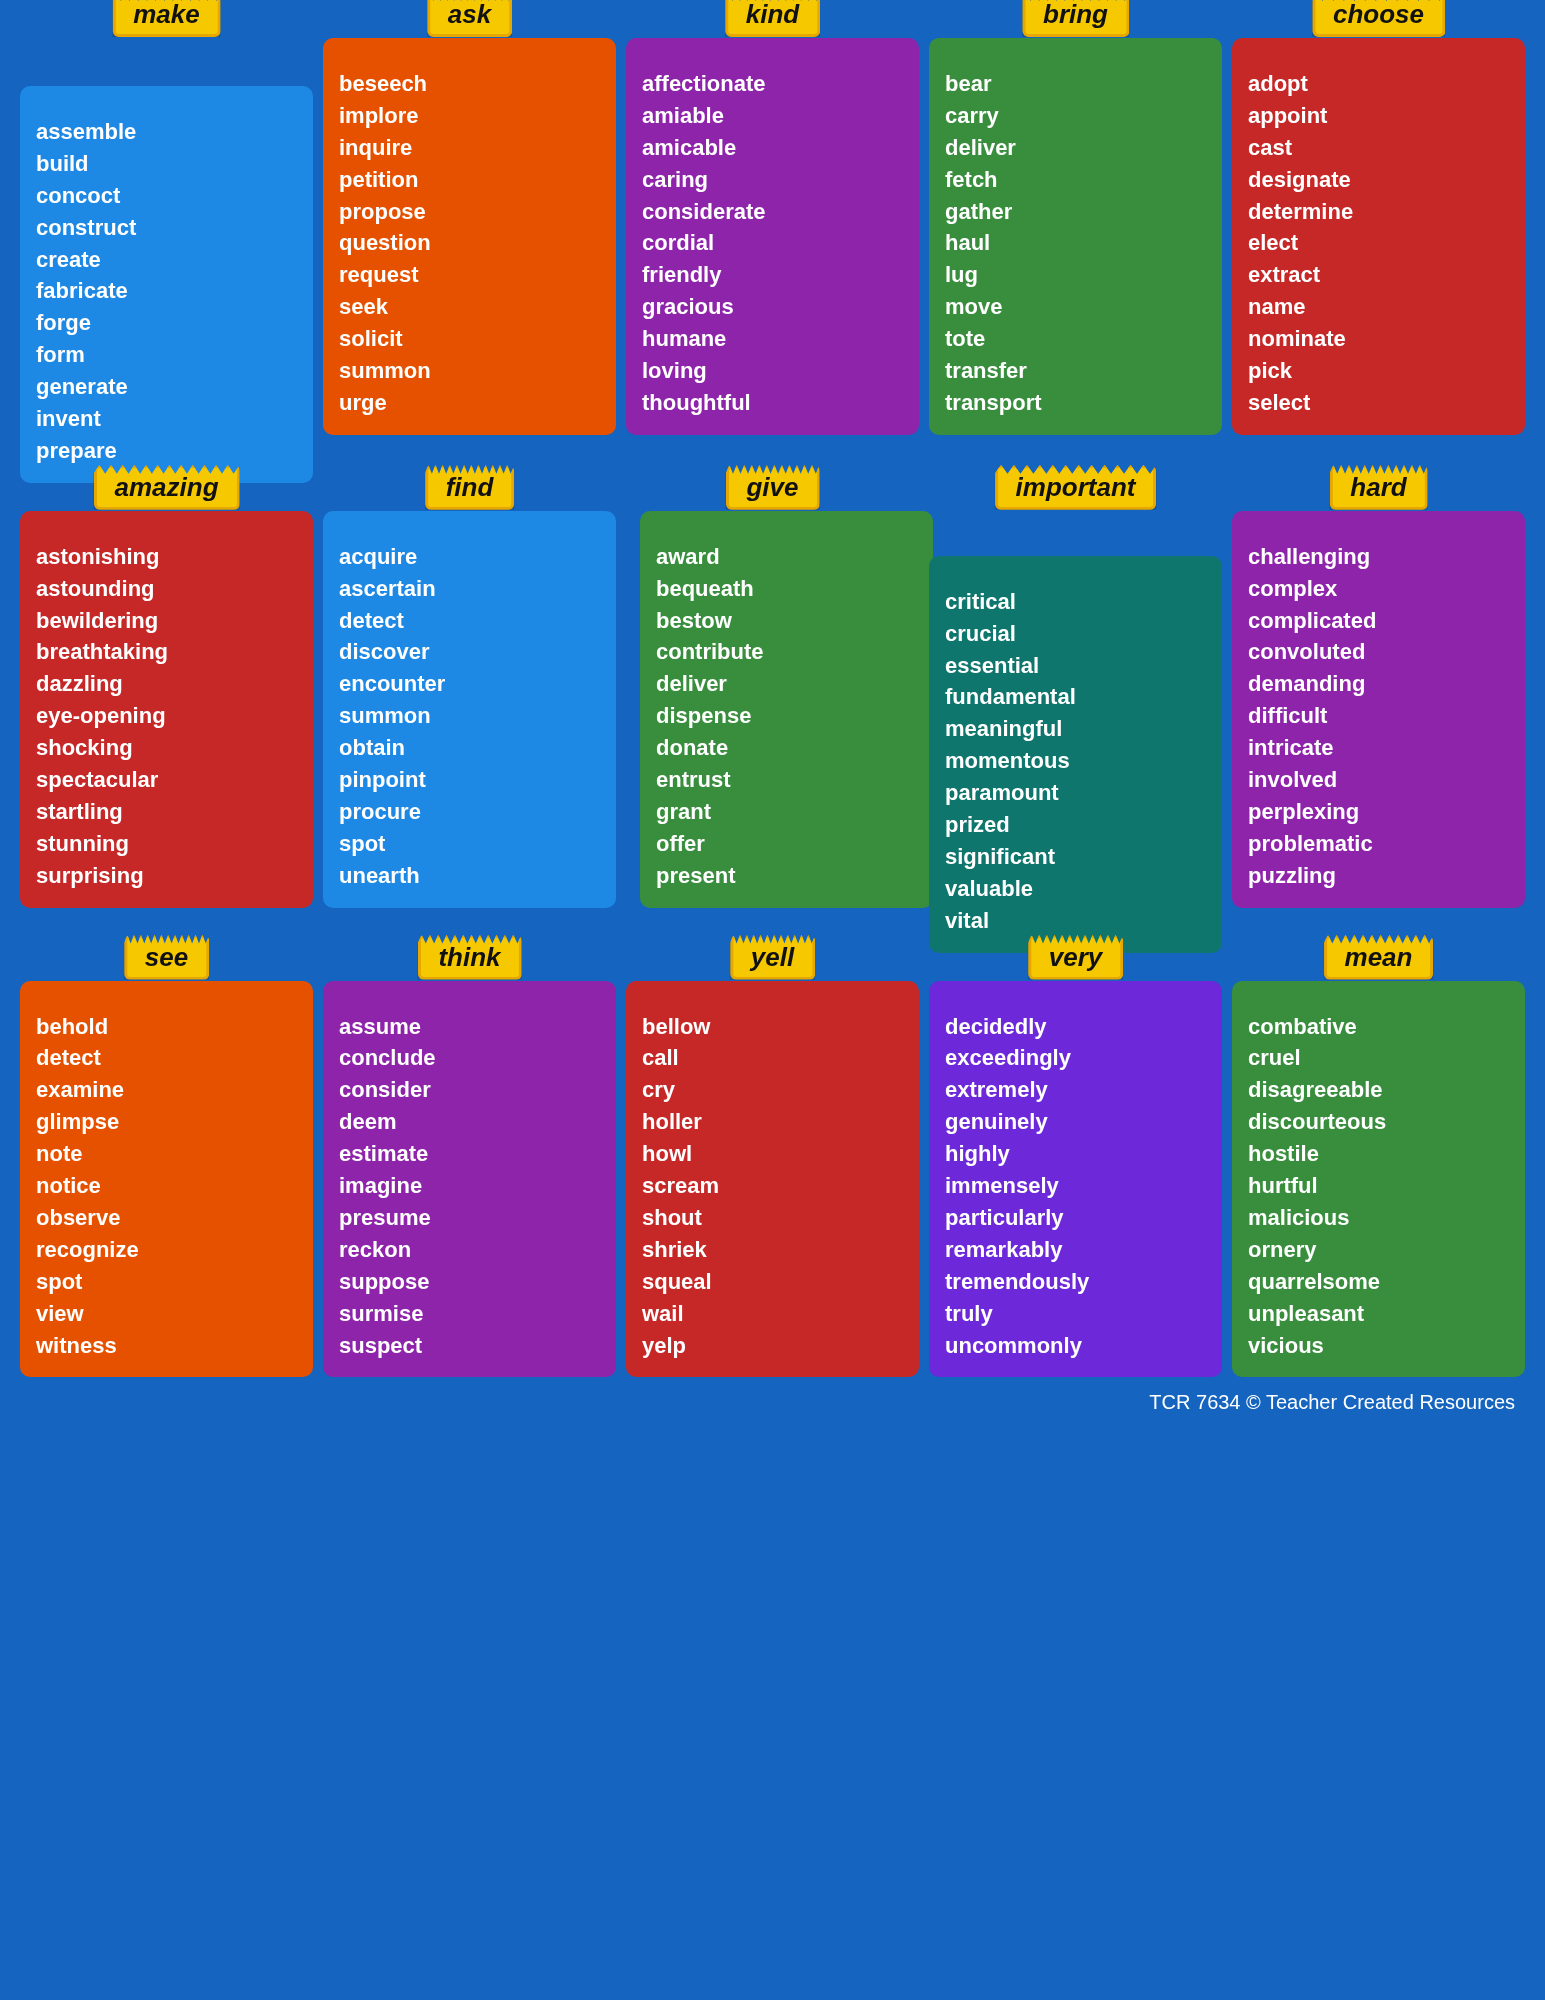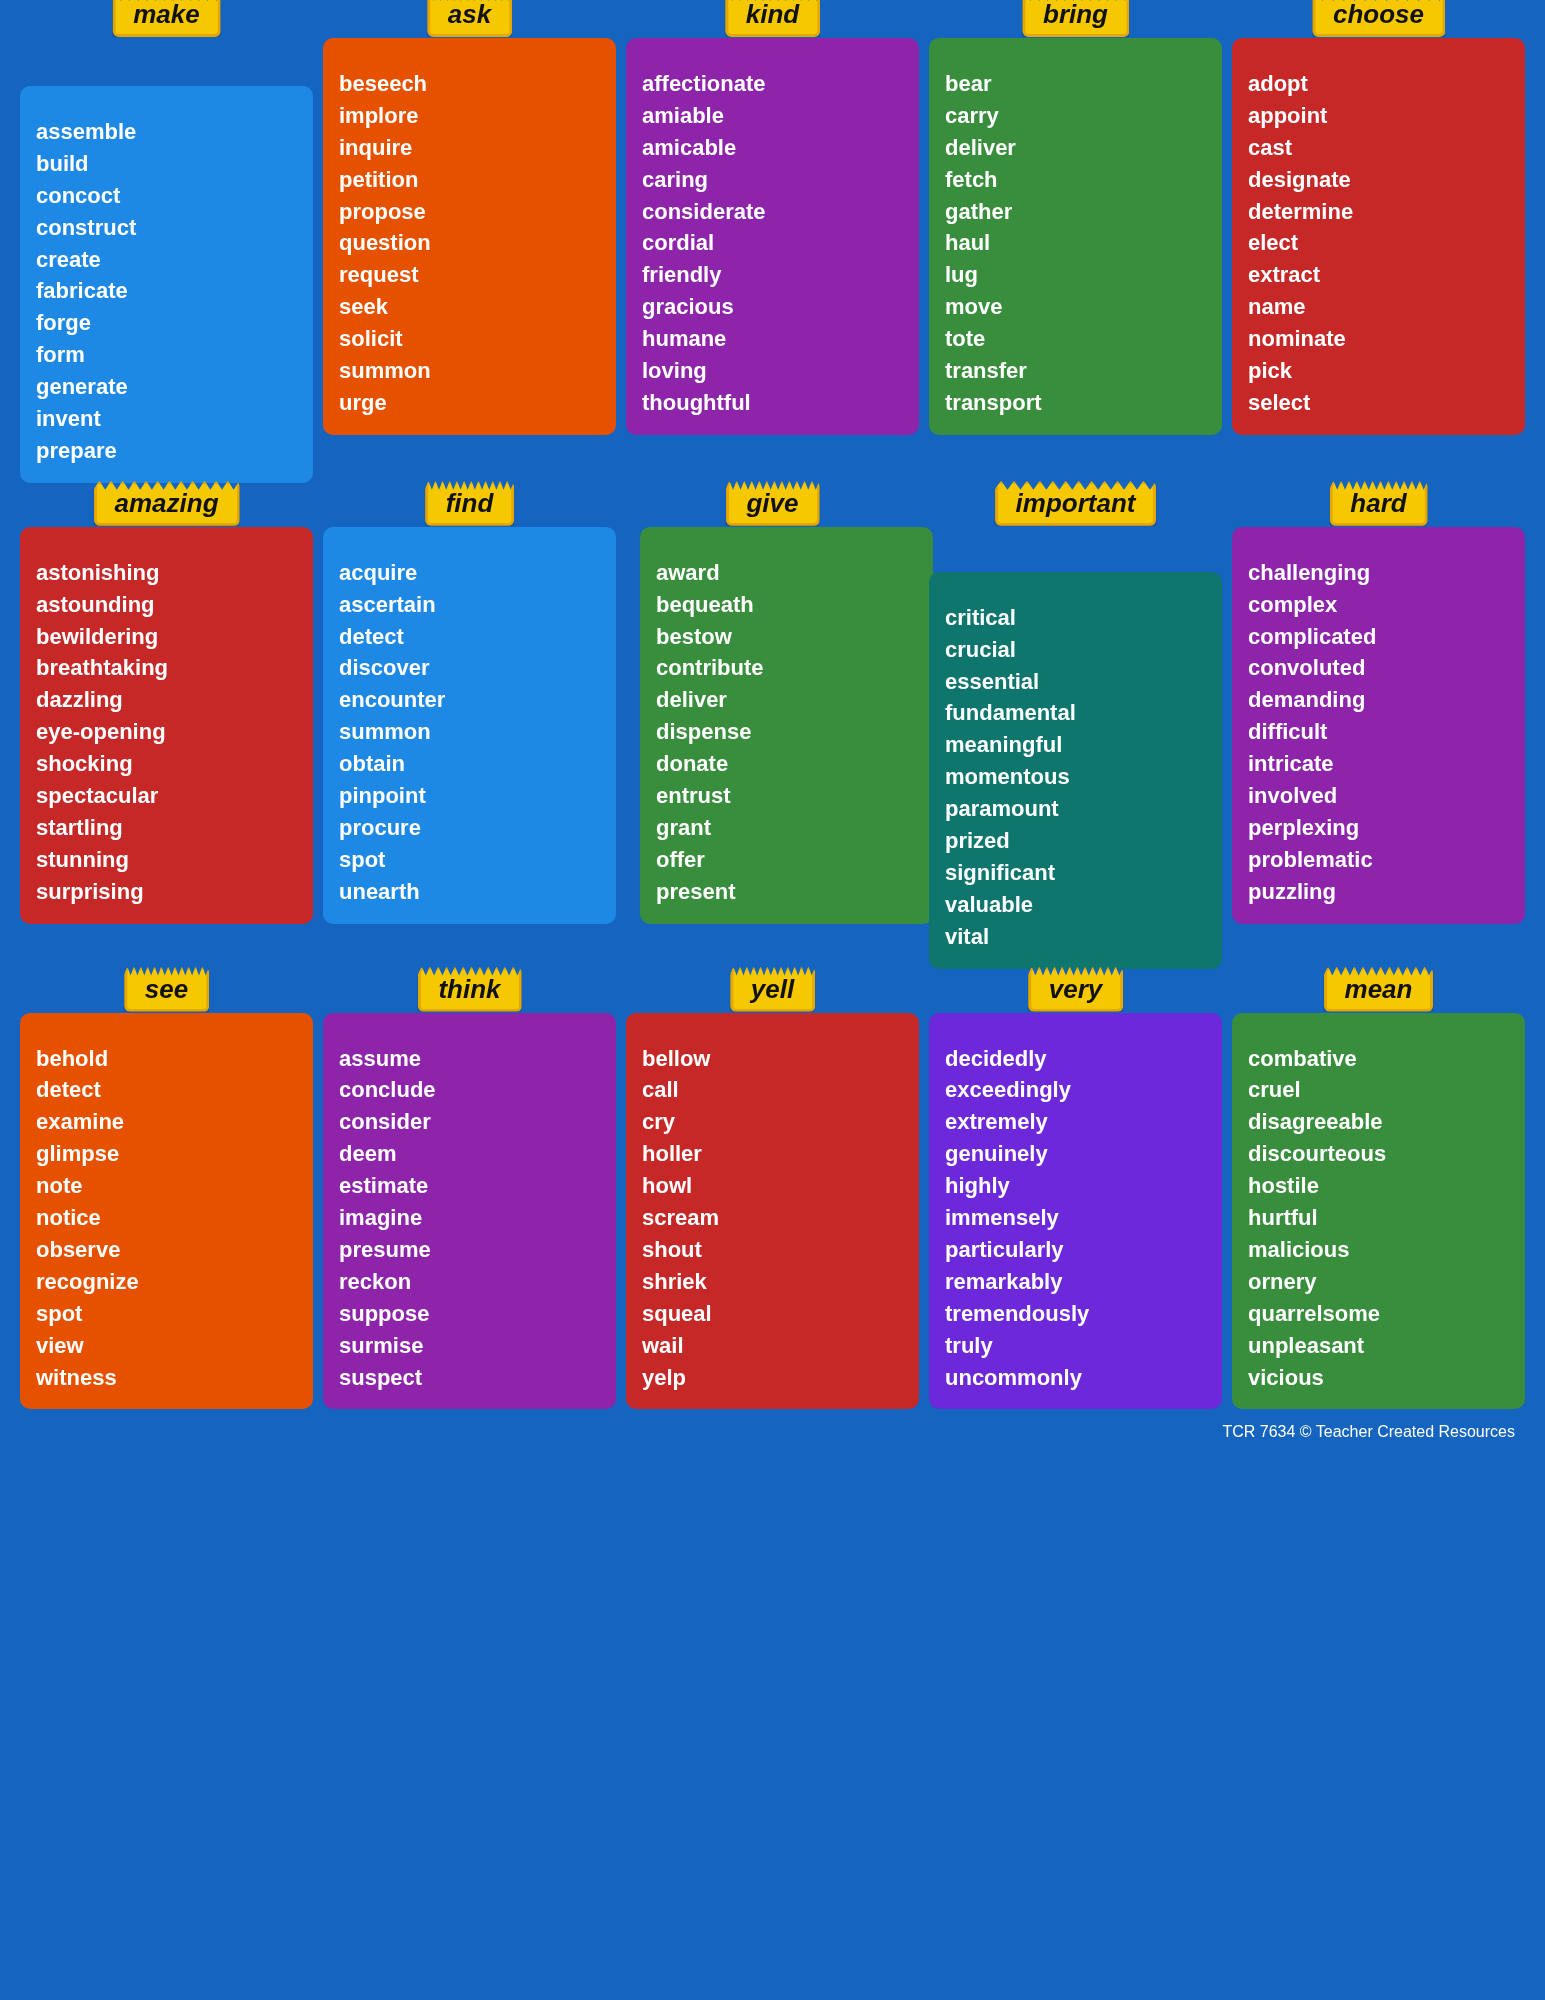--- a/index.html
+++ b/index.html
@@ -43,21 +43,21 @@
       font-style: italic;
       -webkit-text-stroke: 3px #222;
       paint-order: stroke fill;
     }
     
     .grid-container {
       width: 1505px;
       margin: 10px 20px;
       display: flex;
       flex-direction: column;
-      gap: 16px;
+      gap: 0;
     }
     .row {
       display: flex;
       flex-direction: row;
       gap: 10px;
       width: 100%;
     }
     .column {
       flex: 1;
       display: flex;
@@ -122,21 +122,21 @@
     .r3c2 .col-body { background: #8e24aa; }
     .r3c3 .col-body { background: #c62828; }
     .r3c4 .col-body { background: #6d28d9; }
     .r3c5 .col-body { background: #388e3c; }
 
     .footer {
       width: 100%;
       text-align: right;
       padding: 4px 30px 10px 0;
       color: white;
-      font-size: 16px;
+      font-size: 20px;
     }
   </style>
 </head>
 <body>
 
 <div class="page">
   <div class="grid-container" id="grid">
       <div class="row">
         <div class="column r1c1">
           <div class="col-header">make</div>

